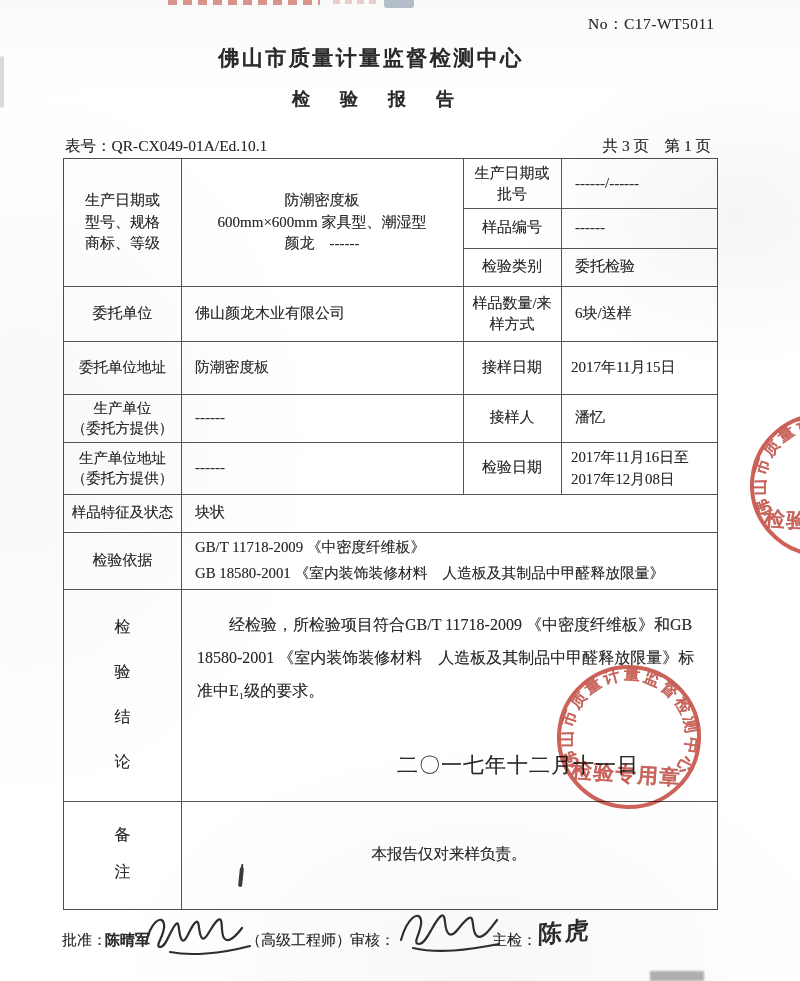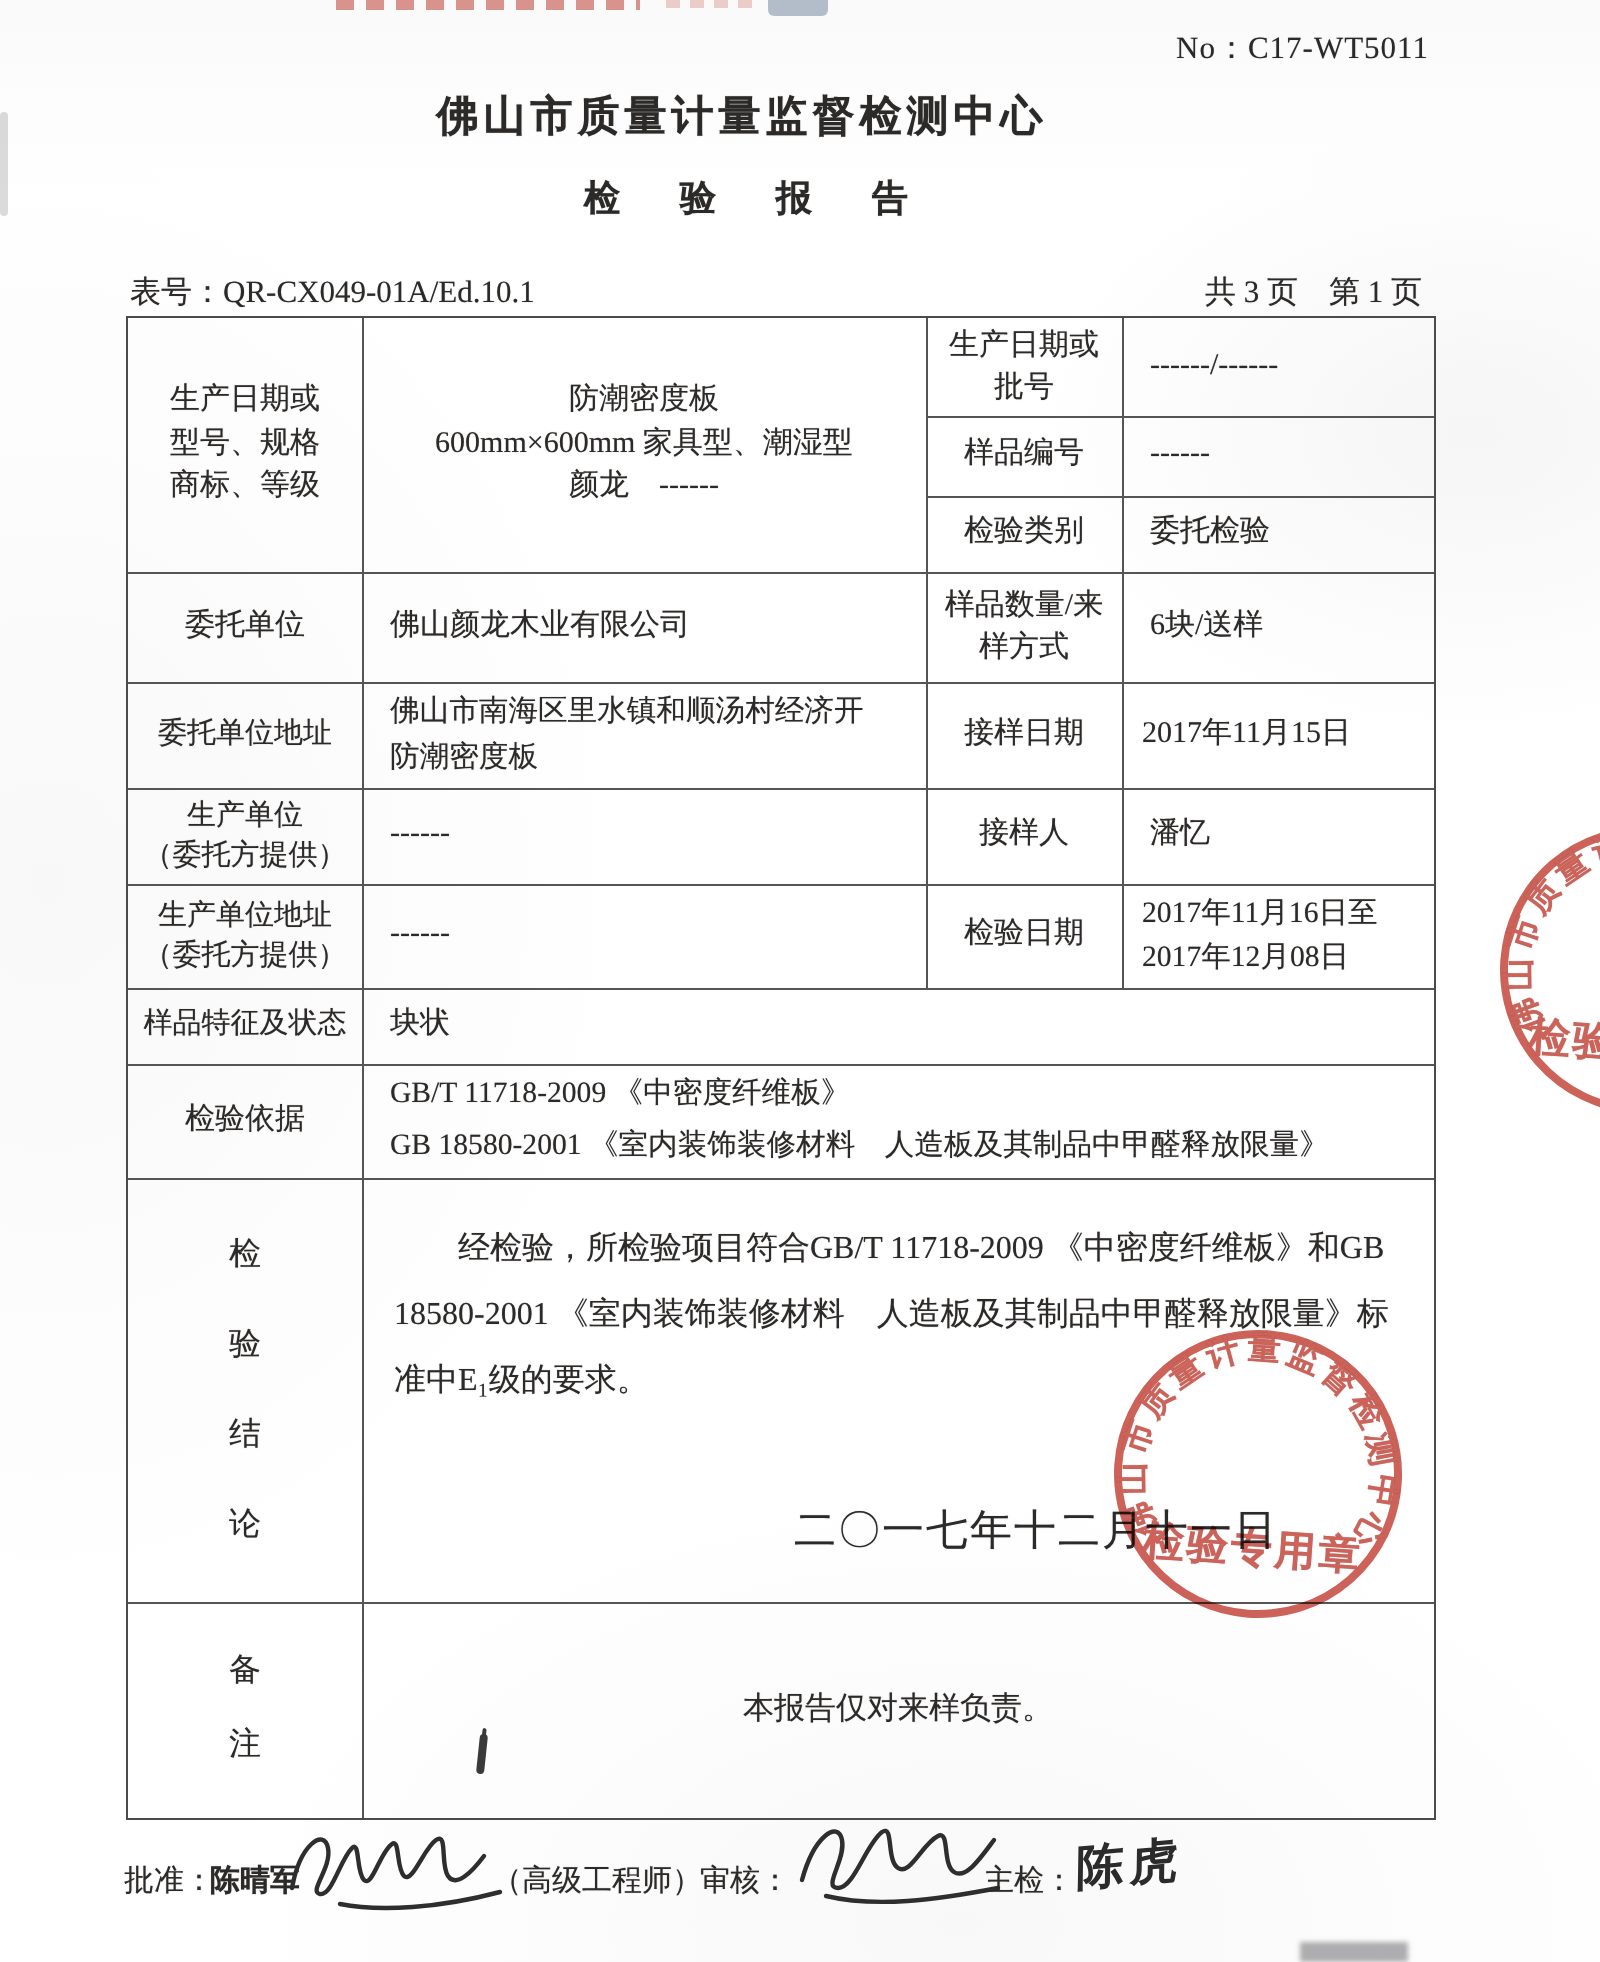--- a/index.html
+++ b/index.html
@@ -120,21 +120,20 @@
     <div class="cell" style="left:0;top:127px;width:117px;height:55px">委托单位</div>
     <div class="cell val" style="left:117px;top:127px;width:282px;height:55px">佛山颜龙木业有限公司</div>
     <div class="cell" style="left:399px;top:127px;width:98px;height:55px;line-height:1.4">
       <span class="ln">样品数量/来</span>
       <span class="ln">样方式</span>
     </div>
     <div class="cell val" style="left:497px;top:127px;width:156px;height:55px">6块/送样</div>
 
     <div class="cell sm" style="left:0;top:182px;width:117px;height:53px">委托单位地址</div>
     <div class="cell val" style="left:117px;top:182px;width:282px;height:53px;line-height:1.55;font-size:14.8px">
-      <span class="ln">佛山市南海区里水镇和顺汤村经济开</span>
       <span class="ln">防潮密度板</span>
     </div>
     <div class="cell" style="left:399px;top:182px;width:98px;height:53px">接样日期</div>
     <div class="cell val" style="left:497px;top:182px;width:156px;height:53px;padding-left:10px">2017年11月15日</div>
 
     <div class="cell sm" style="left:0;top:235px;width:117px;height:48px;line-height:1.4">
       <span class="ln">生产单位</span>
       <span class="ln">（委托方提供）</span>
     </div>
     <div class="cell val" style="left:117px;top:235px;width:282px;height:48px">------</div>

